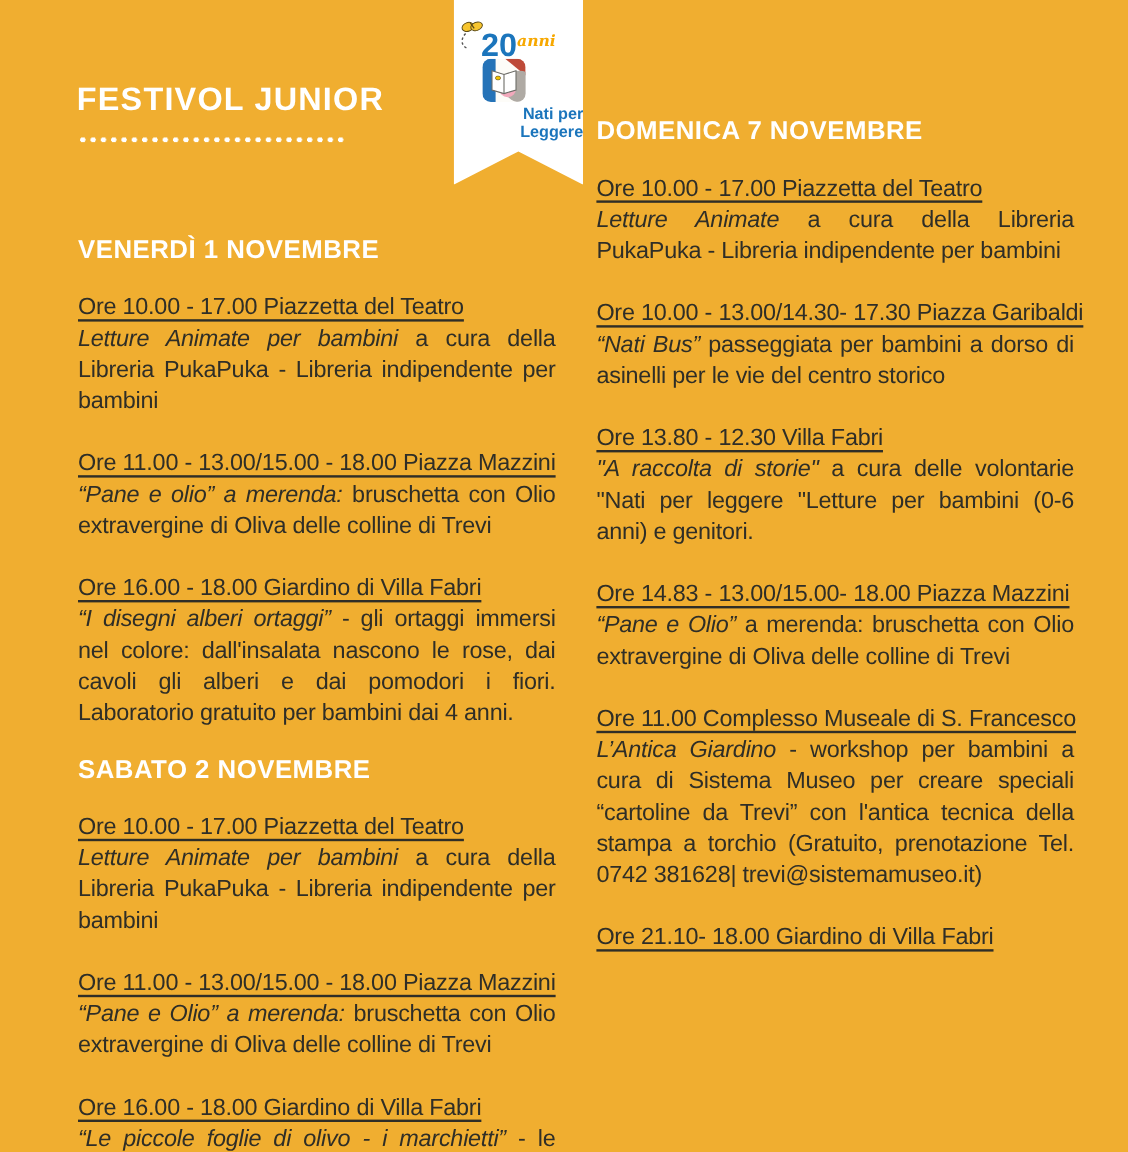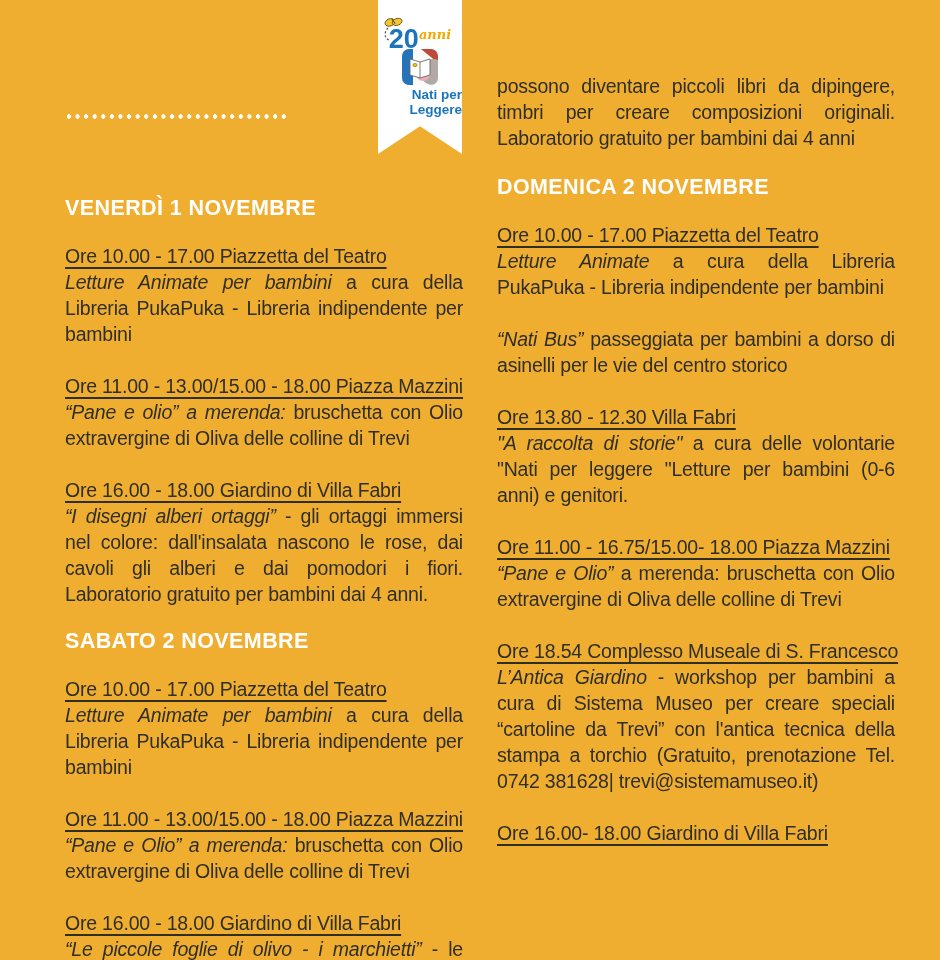--- a/index.html
+++ b/index.html
@@ -15,21 +15,21 @@
     position:absolute;left:64px;top:68px;margin:0;
     font-size:27px;font-weight:bold;color:#fff;letter-spacing:1px;
   }
   .dots{
     position:absolute;left:66px;top:113px;width:222px;height:7px;
     background:radial-gradient(circle 2.2px at 3px 3.5px,#fff 0 2.1px,transparent 2.3px);
     background-size:8.6px 7px;background-repeat:repeat-x;
   }
   
   .ribbon{
-    position:absolute;left:378px;top:0;width:84px;height:154px;
+    position:absolute;left:378px;top:0;width:108px;height:154px;
     background:#fff;
     clip-path:polygon(0 0,100% 0,100% 100%,50% 82%,0 100%);
     text-align:center;
   }
   .logo-20{
     position:absolute;left:0;right:0;top:22px;
     font-weight:bold;font-size:27px;color:#1B75BC;line-height:26px;
   }
   .logo-20 .anni{
     font-family:"DejaVu Serif",serif;font-style:italic;font-weight:bold;
@@ -70,20 +70,21 @@
   .continuation{
     margin:0;font-size:19.5px;line-height:26px;letter-spacing:-0.2px;
     text-align:justify;
   }
 </style>
 </head>
 <body>
 
 <div class="poster">
 
+  <h1 class="page-title">FESTIVOL JUNIOR</h1>
   <div class="dots"></div>
 
   <div class="ribbon">
     <svg class="butterfly" width="30" height="34" viewBox="0 0 30 34">
       <path d="M6,14 C2,18 2,24 7,26" fill="none" stroke="#555" stroke-width="1.2" stroke-dasharray="2,2"></path>
       <g transform="rotate(-20 12 8)">
         <ellipse cx="8" cy="7" rx="5" ry="3.6" fill="#F7C52E" stroke="#5a4a16" stroke-width="0.8"></ellipse>
         <ellipse cx="15" cy="9" rx="5" ry="3.4" fill="#F7C52E" stroke="#5a4a16" stroke-width="0.8"></ellipse>
         <line x1="11" y1="4" x2="12.5" y2="10" stroke="#5a4a16" stroke-width="1"></line>
       </g>
@@ -141,41 +142,41 @@
           <p class="evt-body"><span class="lead">“Pane e Olio” a merenda:</span> bruschetta con Olio extravergine di Oliva delle colline di Trevi</p>
         </div>
         <div class="event">
           <div class="evt-header">Ore 16.00 - 18.00 Giardino di Villa Fabri</div>
           <p class="evt-body"><span class="lead">“Le piccole foglie di olivo - i marchietti”</span> - le foglie</p>
         </div>
       </section>
     </div>
 
   <div class="col col-right" id="col-right">
-    <p class="continuation">possono diventare piccoli libri da dipingere, timbri per creare composizioni originali. Laboratorio gratuito per bambini dai 4 anni</p>
   <section class="day-section">
-        <h2 class="day-heading">DOMENICA 2 NOVEMBRE</h2>
+        <h2 class="day-heading">DOMENICA 7 NOVEMBRE</h2>
         <div class="event">
           <div class="evt-header">Ore 10.00 - 17.00 Piazzetta del Teatro</div>
           <p class="evt-body"><span class="lead">Letture Animate</span> a cura della Libreria PukaPuka - Libreria indipendente per bambini</p>
         </div>
         <div class="event">
+          <div class="evt-header">Ore 10.00 - 13.00/14.30- 17.30 Piazza Garibaldi</div>
           <p class="evt-body"><span class="lead">“Nati Bus”</span> passeggiata per bambini a dorso di asinelli per le vie del centro storico</p>
         </div>
         <div class="event">
           <div class="evt-header">Ore 13.80 - 12.30 Villa Fabri</div>
           <p class="evt-body"><span class="lead">"A raccolta di storie"</span> a cura delle volontarie "Nati per leggere "Letture per bambini (0-6 anni) e genitori.</p>
         </div>
         <div class="event">
-          <div class="evt-header">Ore 11.00 - 16.75/15.00- 18.00 Piazza Mazzini</div>
+          <div class="evt-header">Ore 14.83 - 13.00/15.00- 18.00 Piazza Mazzini</div>
           <p class="evt-body"><span class="lead">“Pane e Olio”</span> a merenda: bruschetta con Olio extravergine di Oliva delle colline di Trevi</p>
         </div>
         <div class="event">
-          <div class="evt-header">Ore 18.54 Complesso Museale di S. Francesco</div>
+          <div class="evt-header">Ore 11.00 Complesso Museale di S. Francesco</div>
           <p class="evt-body"><span class="lead">L’Antica Giardino</span> - workshop per bambini a cura di Sistema Museo per creare speciali “cartoline da Trevi” con l'antica tecnica della stampa a torchio (Gratuito, prenotazione Tel. 0742 381628| trevi@sistemamuseo.it)</p>
         </div>
         <div class="event">
-          <div class="evt-header">Ore 16.00- 18.00 Giardino di Villa Fabri</div>
+          <div class="evt-header">Ore 21.10- 18.00 Giardino di Villa Fabri</div>
         </div>
       </section>
     </div>
 
 </div>
 
 </body></html>

